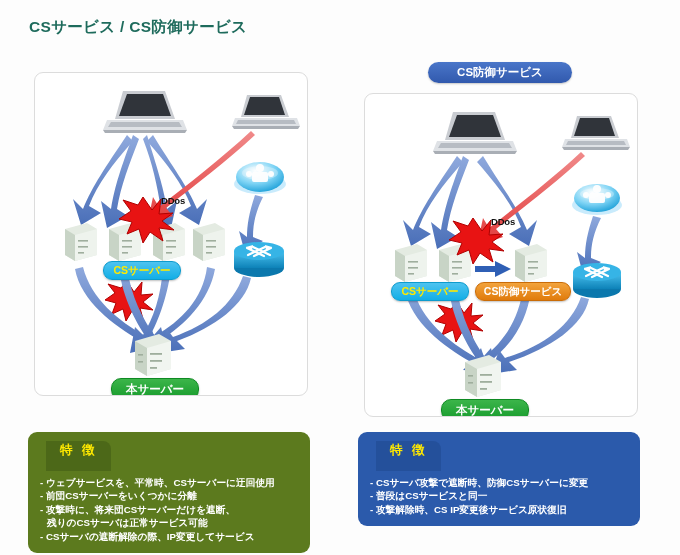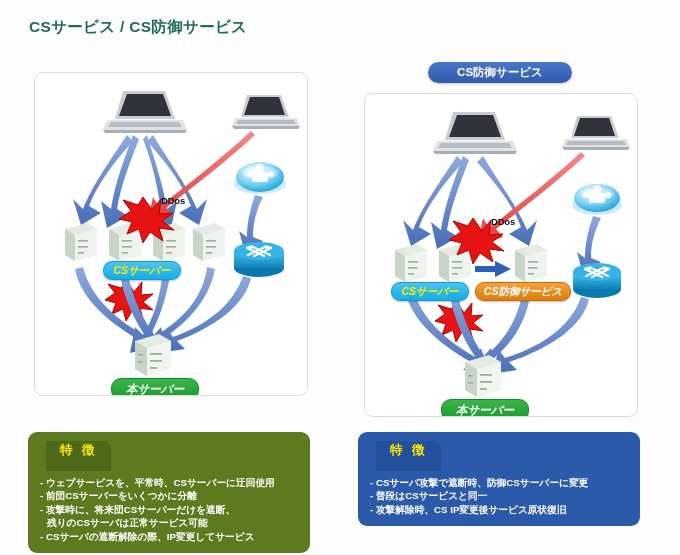--- a/index.html
+++ b/index.html
@@ -34,21 +34,20 @@
     background:#fff;border:1px solid #dcdcdc;border-radius:9px;
     overflow:hidden;
   }
   .panel svg{position:absolute;left:0;top:0;}
 
   .pill{
     position:absolute;height:17px;line-height:17px;
     border-radius:9px;text-align:center;
     font-size:10.5px;font-weight:bold;white-space:nowrap;
     box-shadow:0 1px 2px rgba(0,0,0,.25);
-    font-style:italic;
   }
   .pill.cyan{background:linear-gradient(#4ec3f0,#12aee6);color:#ffe900;border:1px solid #0e9bcd;}
   .pill.orange{background:linear-gradient(#f2a33c,#e07b0c);color:#ffffff;border:1px solid #c96c08;}
   .pill.green-main{
     height:20px;line-height:20px;border-radius:10px;
     background:linear-gradient(#3cb54a,#179b2c);color:#fff;border:1px solid #0f8a23;
     font-size:11.5px;
   }
 
   .ddos-label{

